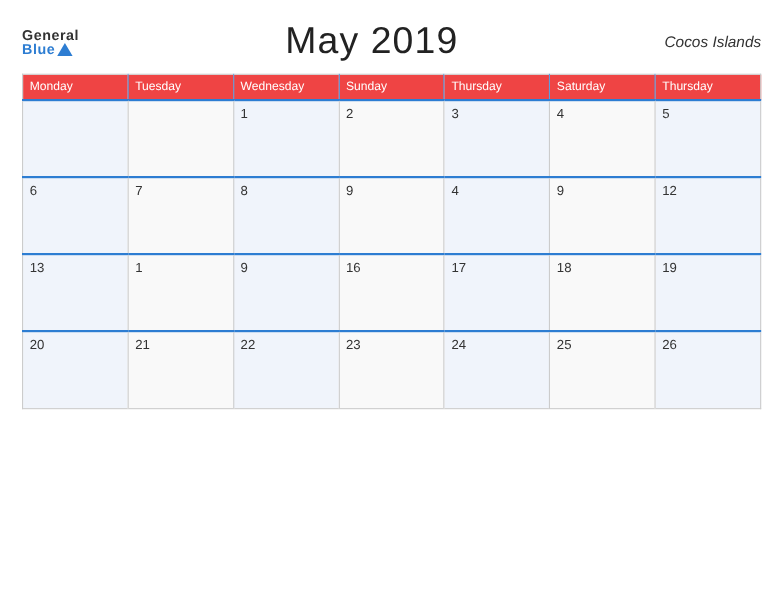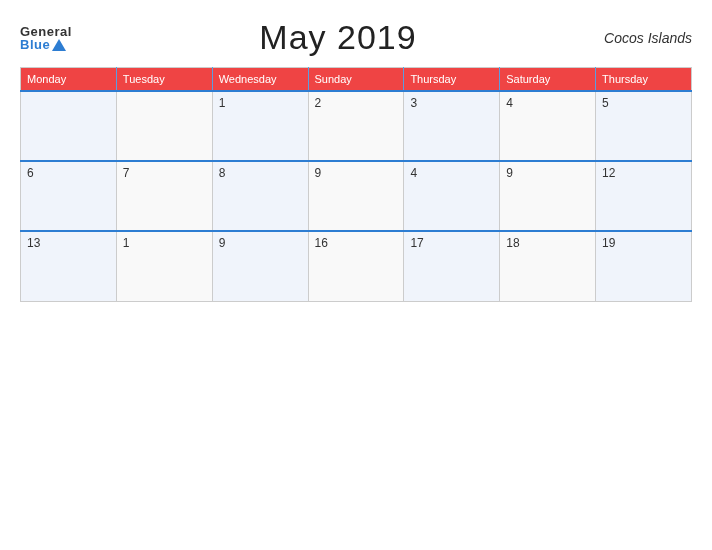--- a/index.html
+++ b/index.html
@@ -158,15 +158,24 @@
         </tr>
         <tr>
           <td><span class="day-num">13</span></td>
           <td><span class="day-num">1</span></td>
           <td><span class="day-num">9</span></td>
           <td><span class="day-num">16</span></td>
           <td><span class="day-num">17</span></td>
           <td><span class="day-num">18</span></td>
           <td><span class="day-num">19</span></td>
         </tr>
+        <tr>
+          <td><span class="day-num">20</span></td>
+          <td><span class="day-num">21</span></td>
+          <td><span class="day-num">22</span></td>
+          <td><span class="day-num">23</span></td>
+          <td><span class="day-num">24</span></td>
+          <td><span class="day-num">25</span></td>
+          <td><span class="day-num">26</span></td>
+        </tr>
       </tbody>
   </table>
 </div>
 
 </body></html>

